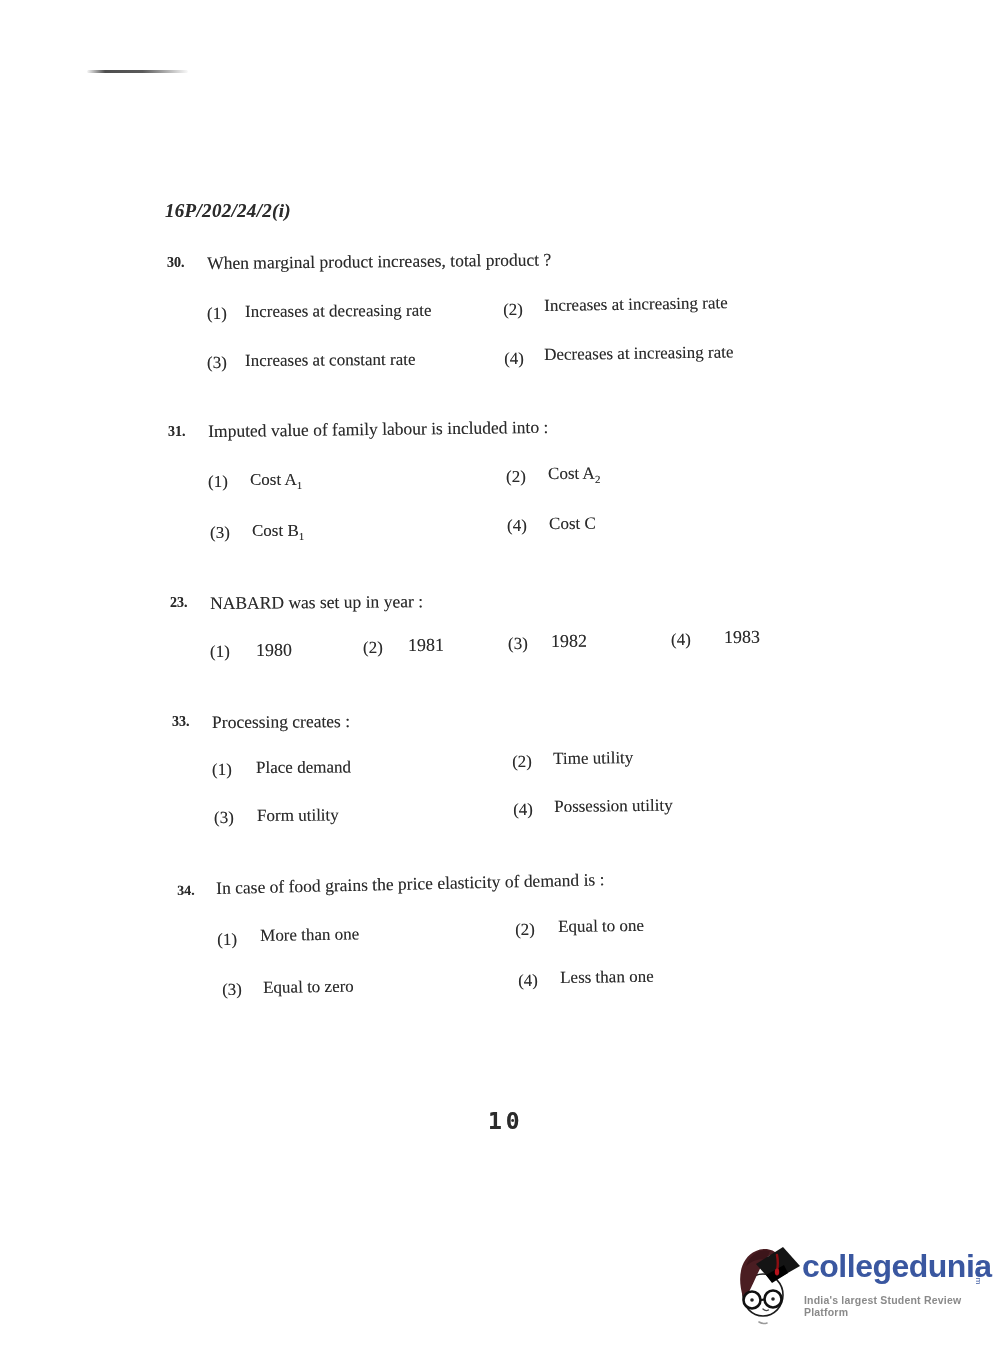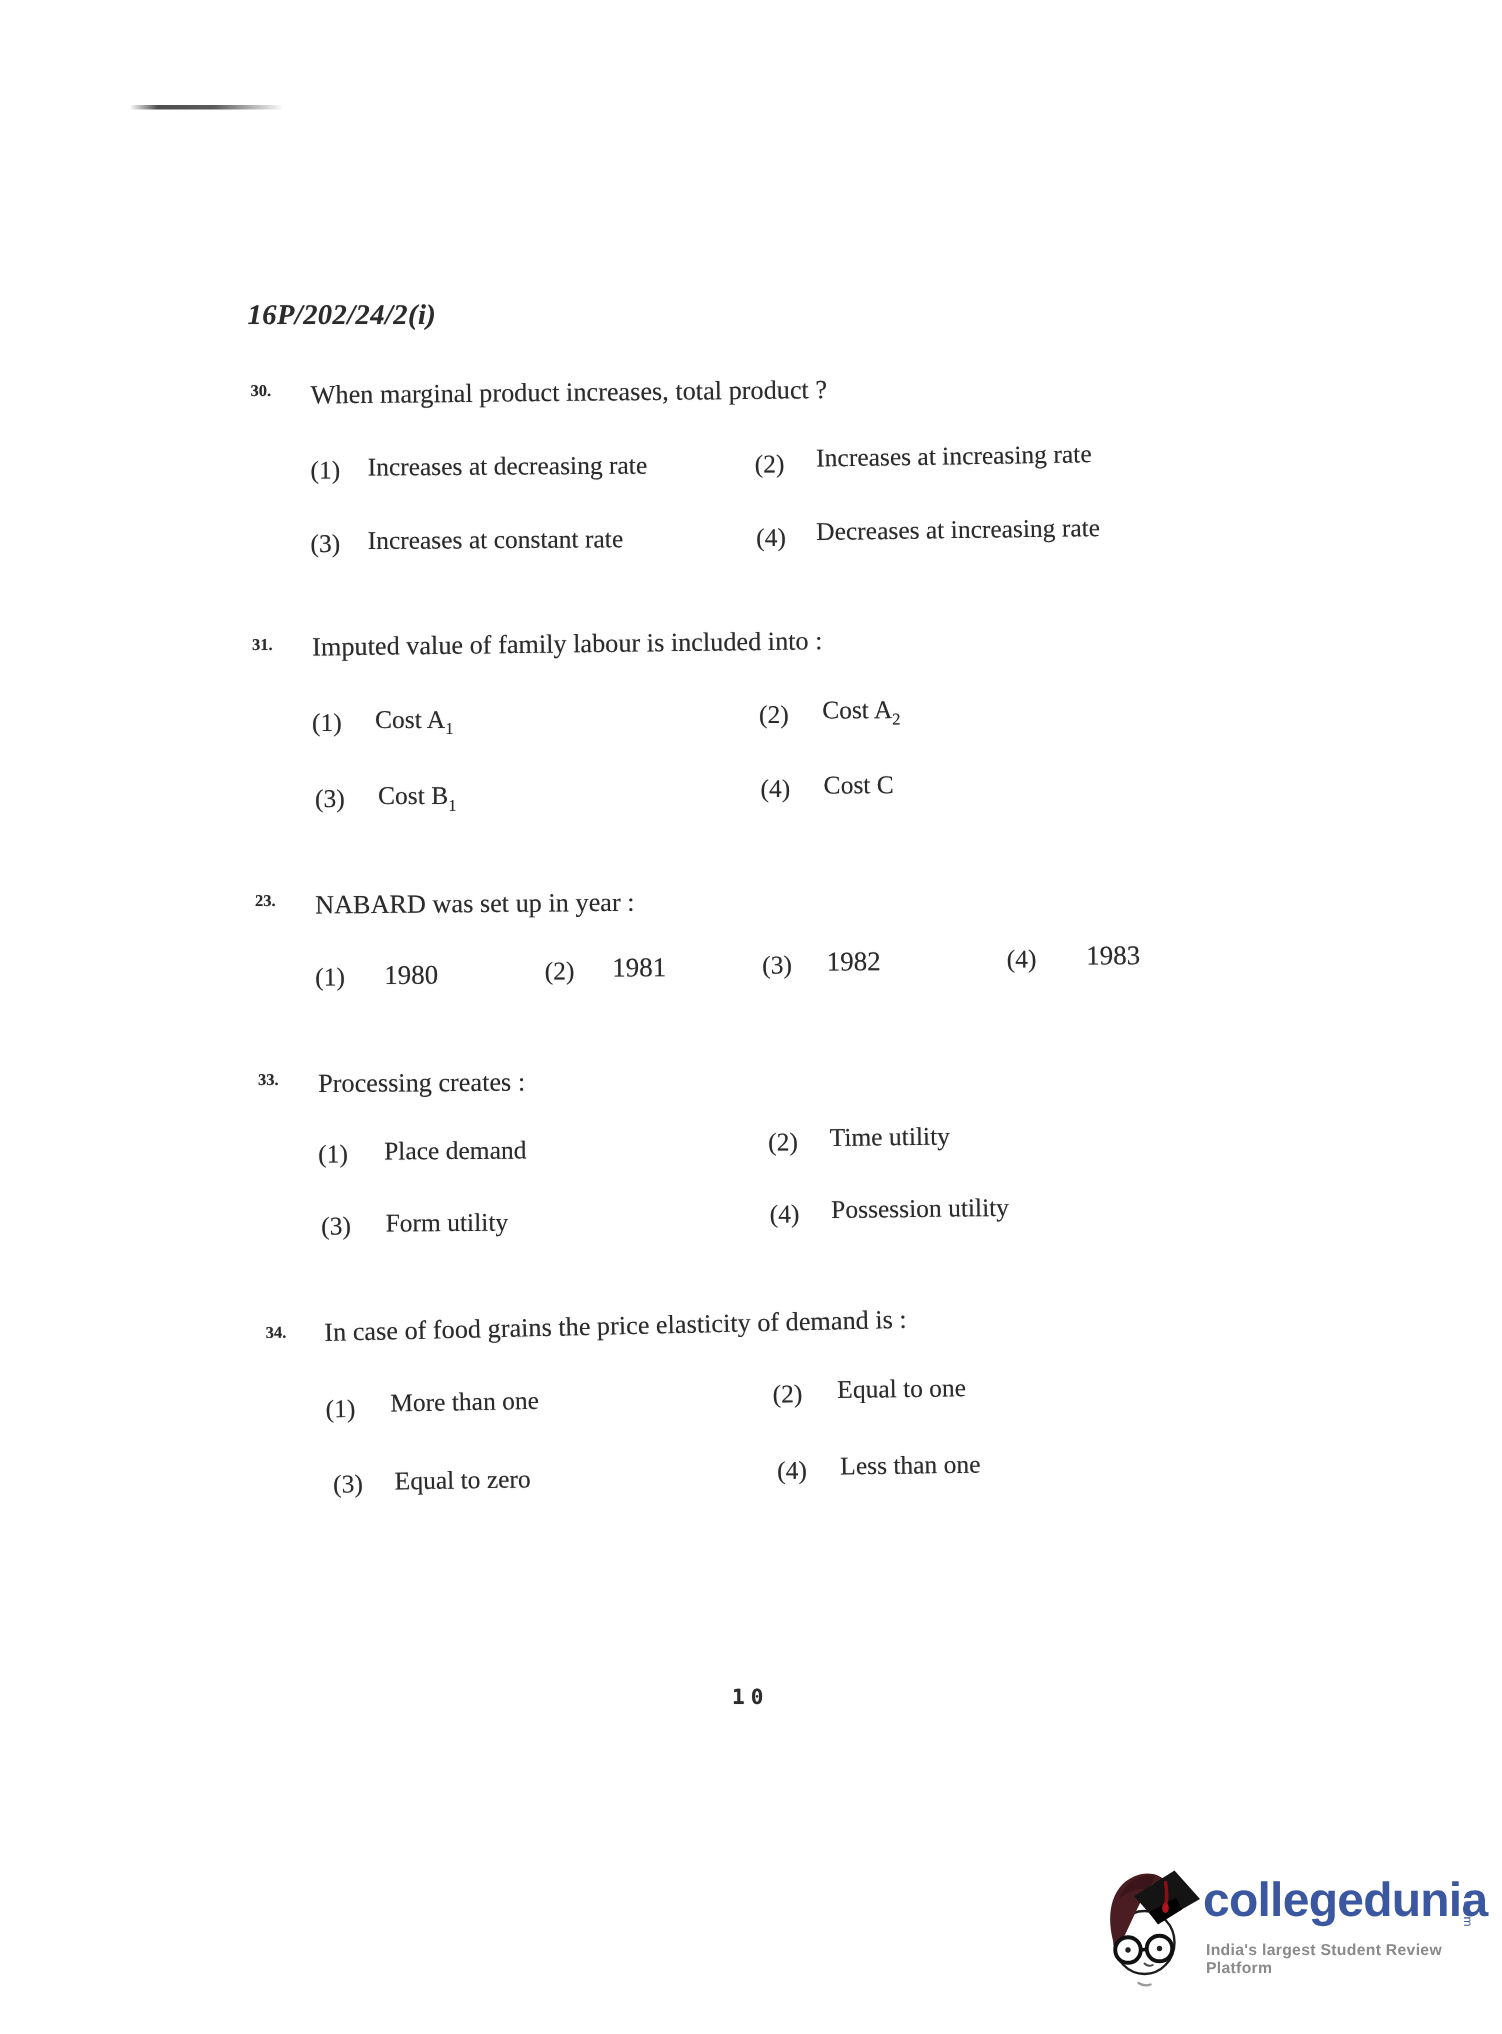--- a/index.html
+++ b/index.html
@@ -11,27 +11,27 @@
     font-family:"Liberation Serif","DejaVu Serif",serif;
     color:#2b2b2b;
   }
   .t{
     position:absolute;
     white-space:nowrap;
     transform-origin:left top;
     text-shadow:0 0 .6px rgba(30,30,30,.45);
   }
   .paper-code{font-size:19px;font-weight:bold;font-style:italic;letter-spacing:.3px;}
-  .qnum{font-size:11px;font-weight:bold;}
+  .qnum{font-size:14px;font-weight:bold;}
   .qtext{font-size:17.5px;}
   .olabel{font-size:17px;}
   .otext{font-size:17px;}
   .year{font-size:18px;}
   sub.subscript{font-size:11px;line-height:0;}
-  .page-number{font-size:14px;font-weight:bold;letter-spacing:4px;font-family:"DejaVu Sans Mono","Liberation Mono",monospace;margin-top:16px;}
+  .page-number{font-size:23px;font-weight:bold;letter-spacing:4px;font-family:"DejaVu Sans Mono","Liberation Mono",monospace;}
   .scan-line{
     position:absolute;left:87px;top:70px;width:101px;height:3px;
     background:linear-gradient(90deg,rgba(90,90,90,.05),#4e4e4e 18%,#5a5a5a 55%,rgba(120,120,120,.25) 92%,rgba(140,140,140,.05));
     border-radius:2px;
   }
   
   .logo{position:absolute;left:736px;top:1242px;width:266px;height:90px;}
   .logo .mascot{position:absolute;left:0;top:0;}
   .brand{
     position:absolute;left:66px;top:6px;

